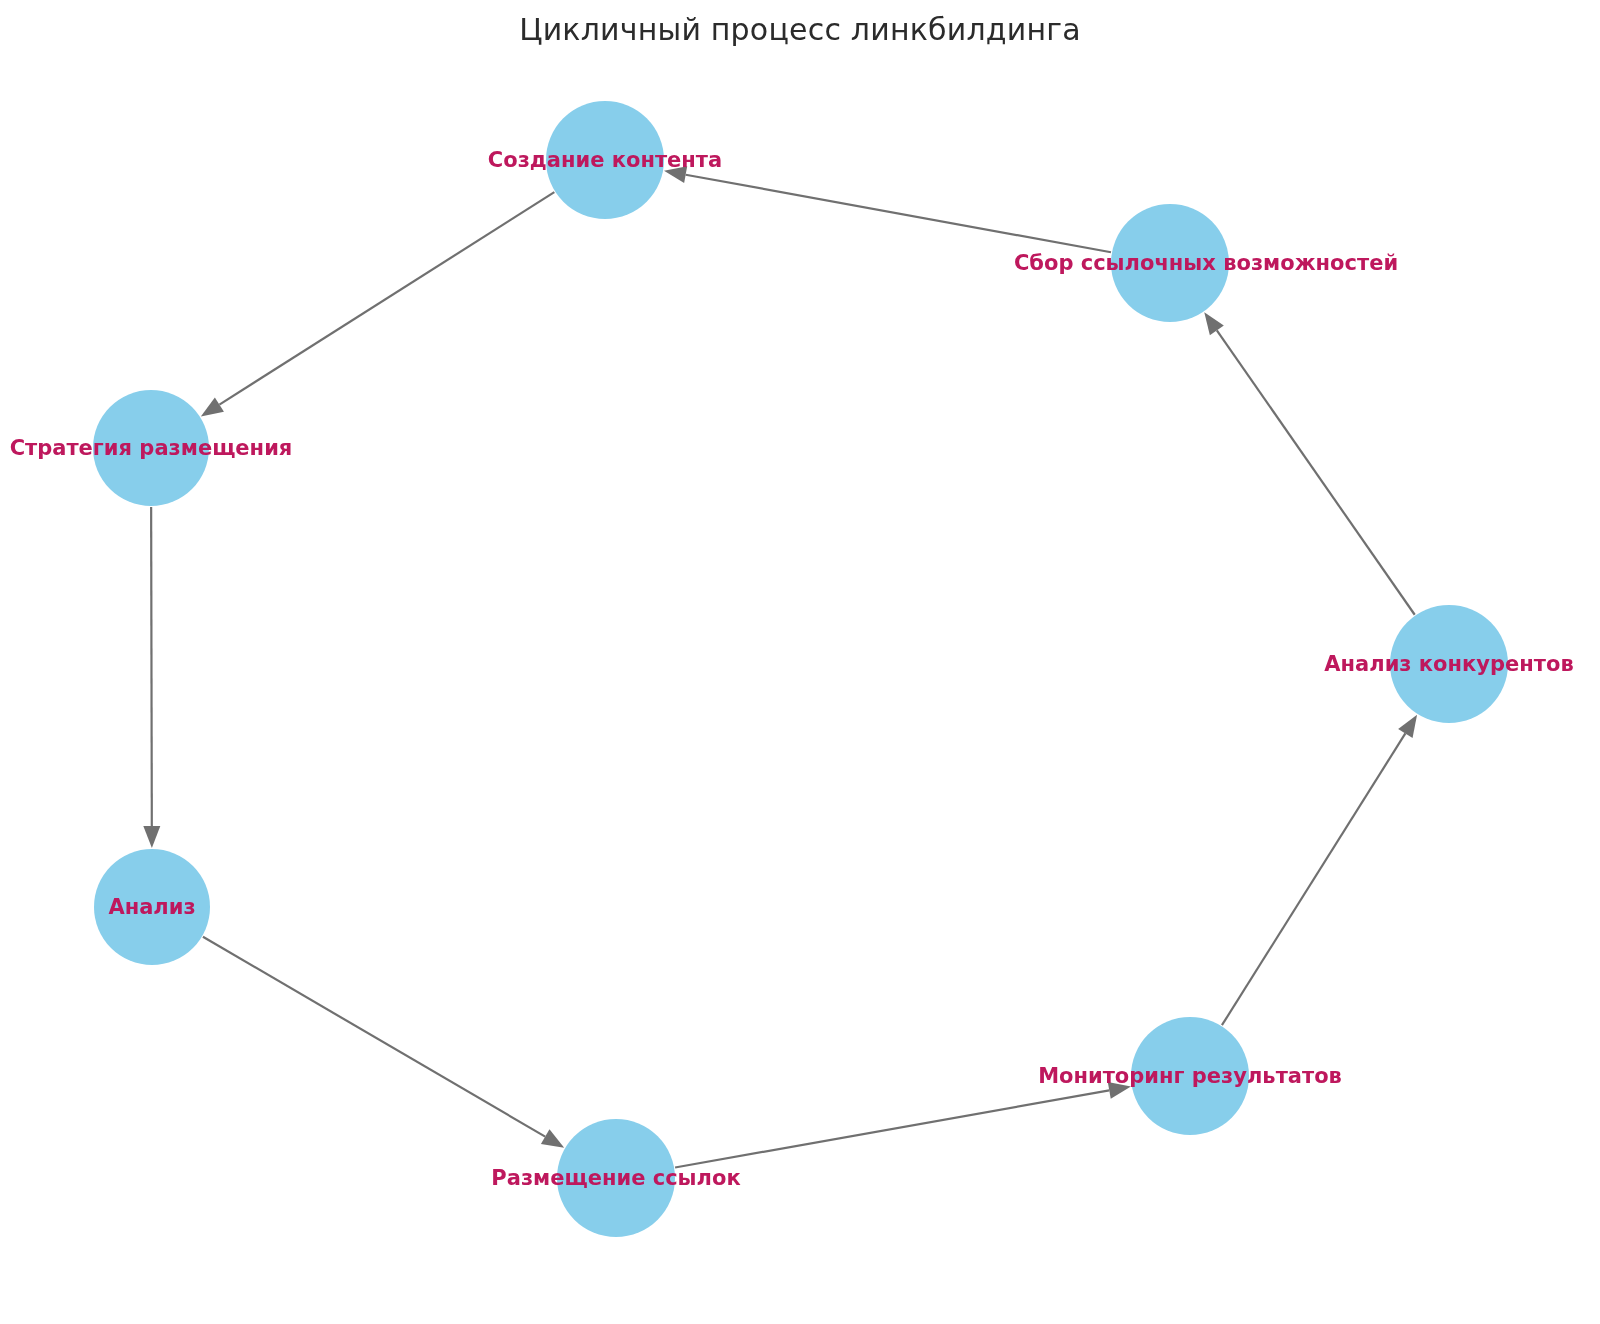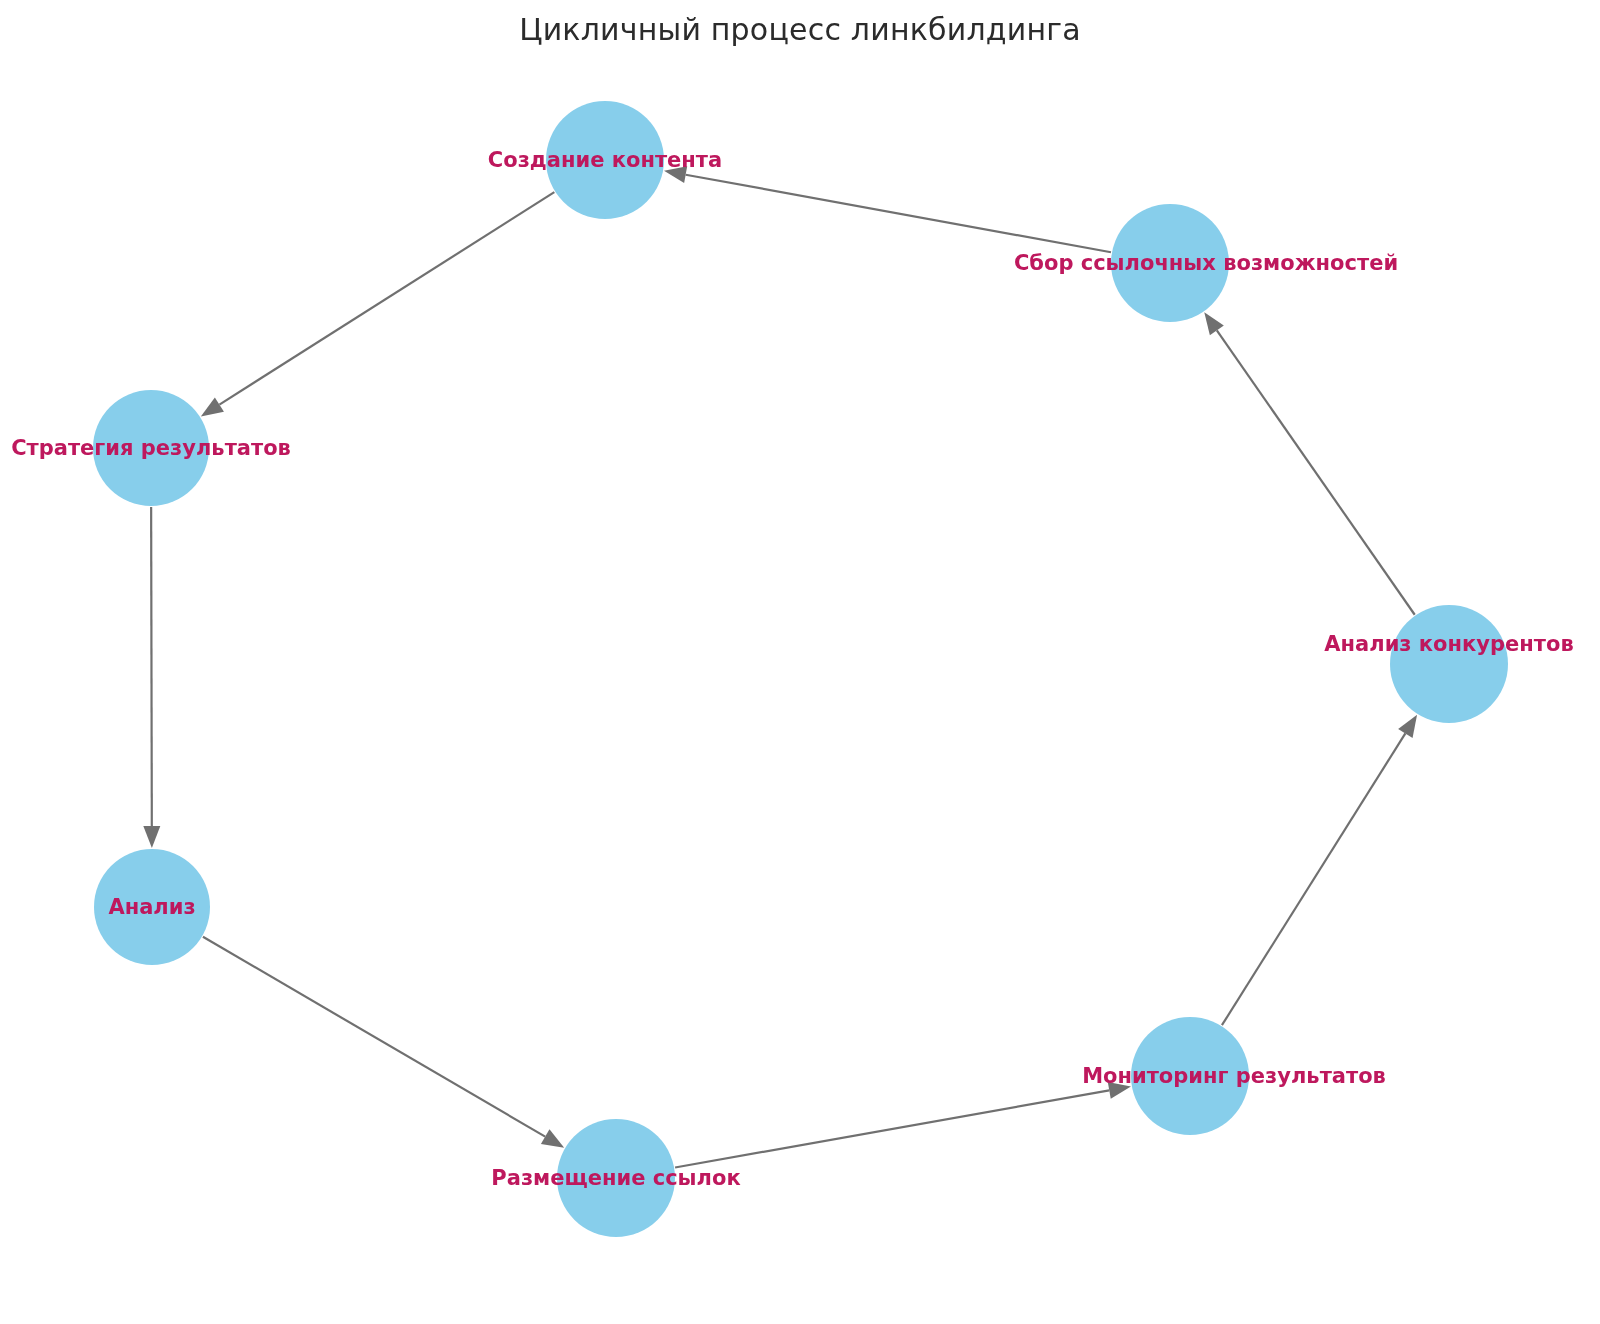--- a/index.html
+++ b/index.html
@@ -90,20 +90,20 @@
         <circle cx="1190" cy="1076" r="59" class="node-circle"></circle>
         <circle cx="616" cy="1178" r="59" class="node-circle"></circle>
         <circle cx="152" cy="907" r="58" class="node-circle"></circle>
         <circle cx="151" cy="448" r="58" class="node-circle"></circle>
       </g>
   </svg>
 
   <div id="labels-layer">
       <div class="node-label" style="left: 605px; top: 160px;">Создание контента</div>
       <div class="node-label" style="left: 1206px; top: 263px;">Сбор ссылочных возможностей</div>
-      <div class="node-label" style="left: 1449px; top: 644px;">Анализ конкурентов</div>
-      <div class="node-label" style="left: 1190px; top: 1076px; margin-left: 44px;">Мониторинг результатов</div>
+      <div class="node-label" style="left: 1449px; top: 664px;">Анализ конкурентов</div>
+      <div class="node-label" style="left: 1190px; top: 1076px;">Мониторинг результатов</div>
       <div class="node-label" style="left: 616px; top: 1178px;">Размещение ссылок</div>
       <div class="node-label" style="left: 152px; top: 907px;">Анализ</div>
-      <div class="node-label" style="left: 151px; top: 448px;">Стратегия результатов</div>
+      <div class="node-label" style="left: 151px; top: 448px;">Стратегия размещения</div>
     </div>
 
 </div>
 
 </body></html>

